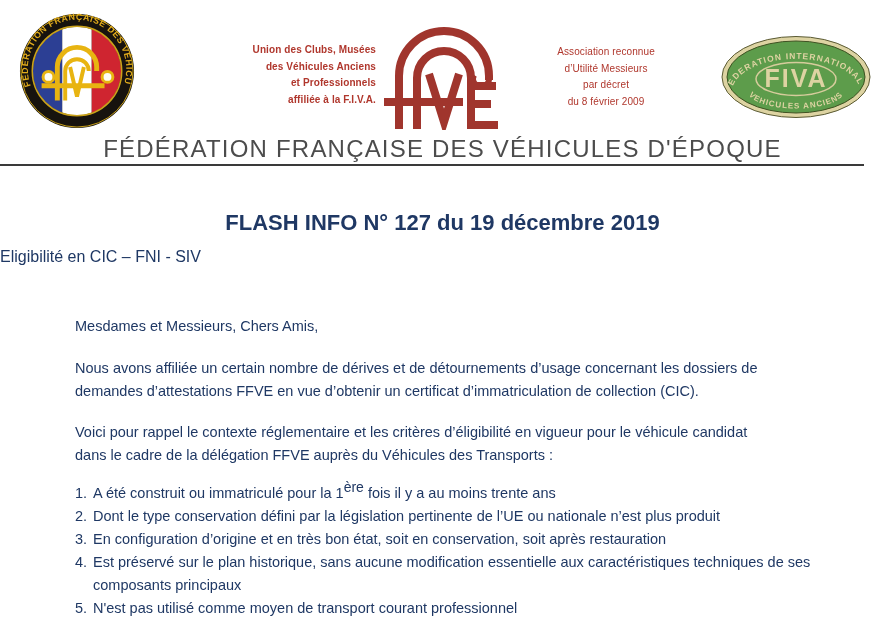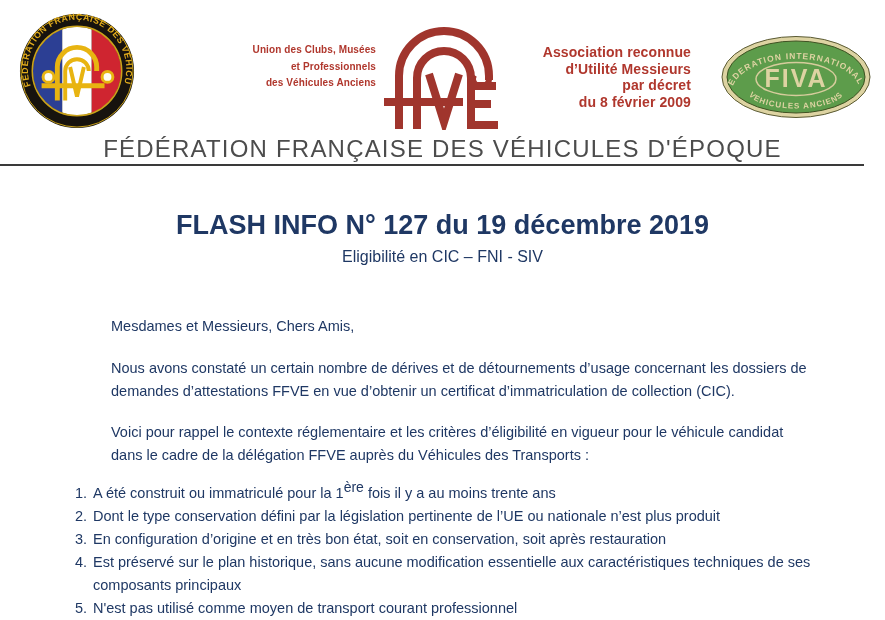--- a/index.html
+++ b/index.html
@@ -9,38 +9,38 @@
 
   
   .left-logo{position:absolute;left:18px;top:12px;width:118px;height:118px;}
   .ffve-logo{position:absolute;left:384px;top:16px;width:120px;height:114px;}
   .fiva-logo{position:absolute;left:721px;top:36px;width:150px;height:82px;}
 
   .union-block{position:absolute;left:198px;top:42px;width:178px;
        text-align:right;color:#b0372d;font-size:10px;line-height:16.5px;
        font-weight:700;letter-spacing:.1px;}
   .assoc-block{position:absolute;left:521px;top:44px;width:170px;
-       text-align:right;color:#b0372d;font-size:14px;line-height:16.5px;
-       font-weight:700;letter-spacing:.1px;}
+       text-align:center;color:#b0372d;font-size:10px;line-height:16.5px;
+       font-weight:400;letter-spacing:.1px;}
 
   
   .banner{position:absolute;left:0;top:135px;width:885px;text-align:center;
        font-size:24px;color:#4c4c4c;letter-spacing:1.2px;font-weight:400;
        font-stretch:semi-condensed;}
   .rule{position:absolute;left:0;top:164px;width:864px;height:2px;background:#3a3a3a;}
 
   
   .doc-title{position:absolute;left:0;top:210px;width:885px;text-align:center;
-       font-size:27px;font-weight:700;color:#1f3864;}
-  .doc-subtitle{position:absolute;left:0;top:248px;width:885px;text-align:center;
+       font-size:22px;font-weight:700;color:#1f3864;}
+  .doc-subtitle{position:absolute;left:0;top:248px;width:885px;
        font-size:16px;font-weight:400;color:#1f3864;}
 
   .content{position:absolute;left:75px;top:315px;width:790px;
        font-size:14.5px;line-height:23px;color:#1f3864;}
-  .content .line{white-space:nowrap;margin-left:36px;}
+  .content .line{white-space:nowrap;}
   .para{margin-top:19px;}
   .para2{margin-top:18px;}
   .criteria{margin-top:15px;}
   .crit-item{display:flex;}
   .crit-num{flex:0 0 18px;}
   .crit-text{flex:1 1 auto;}
   sup{font-size:14px;vertical-align:super;line-height:0;}
 
   svg text{font-family:"Liberation Sans", sans-serif;}
 </style>
@@ -70,22 +70,23 @@
       <path d="M48,90 V60 A12,12 0 0 1 72,60"></path>
       <path d="M53,56 L60,86 L67,56"></path>
       <path d="M24,75 H88" stroke-width="5"></path>
       <circle cx="31" cy="66" r="5.5" fill="#fdfdf5" stroke-width="3"></circle>
       <circle cx="91" cy="66" r="5.5" fill="#fdfdf5" stroke-width="3"></circle>
     </g>
   </svg>
 
   <div class="union-block">
     <div class="line">Union des Clubs, Musées</div>
+    <div class="line">des Véhicules Anciens</div>
     <div class="line">et Professionnels</div>
-    <div class="line">des Véhicules Anciens</div>
+    <div class="line">affiliée à la F.I.V.A.</div>
   </div>
 
   <svg class="ffve-logo" viewBox="0 0 120 114" xmlns="http://www.w3.org/2000/svg">
     <g fill="none" stroke="#a0352d" stroke-width="8">
       <path d="M15,113 V60 A45,45 0 0 1 105,60 V64"></path>
       <path d="M105,62 a8,8 0 1 1 -15,-3" stroke-width="6"></path>
       <path d="M33,113 V62 A27,27 0 0 1 87,62 V66"></path>
       <path d="M45,58 L60,106 L75,58"></path>
       <path d="M87,66 V113"></path>
       <path d="M87,70 H112"></path>
@@ -121,21 +122,21 @@
   <div class="rule"></div>
 
   <div class="doc-title">FLASH INFO N° 127 du 19 décembre 2019</div>
   <div class="doc-subtitle">Eligibilité en CIC – FNI - SIV</div>
 
   <div class="content">
 
     <div class="line">Mesdames et Messieurs, Chers Amis,</div>
 
     <div class="para">
-      <div class="line">Nous avons constaté un certain nombre de dérives et de détournements d’usage concernant les dossiers de</div>
+      <div class="line">Nous avons affiliée un certain nombre de dérives et de détournements d’usage concernant les dossiers de</div>
       <div class="line">demandes d’attestations FFVE en vue d’obtenir un certificat d’immatriculation de collection (CIC).</div>
     </div>
 
     <div class="para para2">
       <div class="line">Voici pour rappel le contexte réglementaire et les critères d’éligibilité en vigueur pour le véhicule candidat</div>
       <div class="line">dans le cadre de la délégation FFVE auprès du Véhicules des Transports :</div>
     </div>
 
     <div class="criteria">
 

